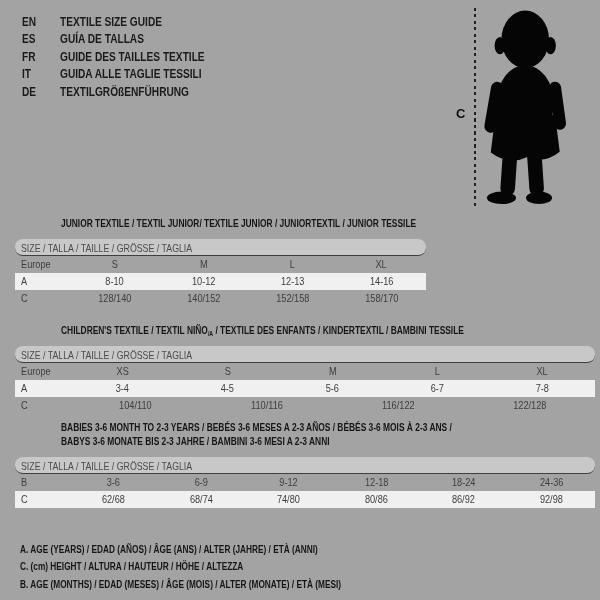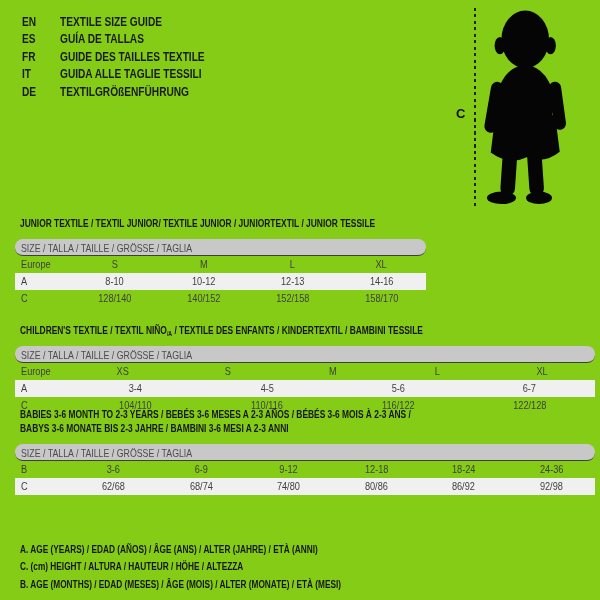--- a/index.html
+++ b/index.html
@@ -1,18 +1,18 @@
 <!DOCTYPE html>
 <html style="--bar-bg: #c8c8c8; --bar-border: #3f3f3f; --shade: #f0f0f0; --cell-text: #3e3e3e;"><head>
 <meta charset="utf-8">
 <style>
   * { margin:0; padding:0; box-sizing:border-box; }
   html,body { background:#fff; }
   .page {
-    position:relative; width:600px; height:600px; background:#84cc16;
+    position:relative; width:600px; height:600px; background:#a3a3a3;
     font-family:"Liberation Sans", sans-serif; color:#1a1a1a; overflow:hidden;
   }
   .condense { display:inline-block; white-space:nowrap; transform-origin:left center; }
 
   
   .lang-block { position:absolute; left:22px; top:13px; }
   .lang-row { height:17.4px; line-height:17.4px; font-weight:bold; font-size:13px; }
   .lang-code { display:inline-block; width:38px; vertical-align:top; }
   .lang-row .condense { transform:scaleX(0.78); }
 
@@ -23,21 +23,21 @@
   }
   .measure-label {
     position:absolute; left:456px; top:106px; font-weight:bold; font-size:13px; color:#111;
   }
   .baby-svg { position:absolute; left:480px; top:5px; width:92px; height:203px; }
 
   
   .size-table { position:absolute; left:15px; }
   .size-table.narrow { width:411px; }
   .size-table.wide   { width:580px; }
-  .t-title-line { height:14px; line-height:14px; padding-left:5px; }
+  .t-title-line { height:14px; line-height:14px; padding-left:5px;margin-left:41px; }
   .t-title-line .condense { font-weight:bold; font-size:11.5px; transform:scaleX(0.73); color:#161616; }
   .t-title-line sub { font-size:0.62em; vertical-align:-0.25em; }
   .t-bar {
     margin-top:10px; height:17px; line-height:16px; padding-left:6px;
     background:var(--bar-bg,#c8c8c8); border-bottom:1.5px solid var(--bar-border,#3f3f3f);border-radius:8px;
   }
   .t-bar .condense { font-size:11px; color:#4b4b4b; transform:scaleX(0.8); }
   .t-row { display:flex; height:17px; line-height:17px; font-size:11.5px; color:var(--cell-text,#3e3e3e); }
   .t-row.shaded { background:var(--shade,#f0f0f0); }
   .cell.label-cell { width:55px; padding-left:6px; }
@@ -134,32 +134,33 @@
           <div class="cell value-cell"><span class="condense">M</span></div>
           <div class="cell value-cell"><span class="condense">L</span></div>
           <div class="cell value-cell"><span class="condense">XL</span></div>
         </div>
         <div class="t-row shaded">
           <div class="cell label-cell"><span class="condense">A</span></div>
           <div class="cell value-cell"><span class="condense">3-4</span></div>
           <div class="cell value-cell"><span class="condense">4-5</span></div>
           <div class="cell value-cell"><span class="condense">5-6</span></div>
           <div class="cell value-cell"><span class="condense">6-7</span></div>
+          <div class="cell value-cell"><span class="condense">7-8</span></div>
         </div>
         <div class="t-row">
           <div class="cell label-cell"><span class="condense">C</span></div>
           <div class="cell value-cell"><span class="condense">104/110</span></div>
           <div class="cell value-cell"><span class="condense">110/116</span></div>
           <div class="cell value-cell"><span class="condense">116/122</span></div>
           <div class="cell value-cell"><span class="condense">122/128</span></div>
         </div>
       </div>
   </div>
 
-  <div class="size-table wide" style="top:406px">
+  <div class="size-table wide" style="top:419px">
     <div class="t-title">
         <div class="t-title-line"><span class="condense">BABIES 3-6 MONTH TO 2-3 YEARS / BEBÉS 3-6 MESES A 2-3 AÑOS / BÉBÉS 3-6 MOIS À 2-3 ANS /</span></div>
         <div class="t-title-line"><span class="condense">BABYS 3-6 MONATE BIS 2-3 JAHRE / BAMBINI 3-6 MESI A 2-3 ANNI</span></div>
       </div>
     <div class="t-bar"><span class="condense">SIZE / TALLA / TAILLE / GRÖSSE / TAGLIA</span></div>
     <div class="t-rows">
         <div class="t-row">
           <div class="cell label-cell"><span class="condense">B</span></div>
           <div class="cell value-cell"><span class="condense">3-6</span></div>
           <div class="cell value-cell"><span class="condense">6-9</span></div>

